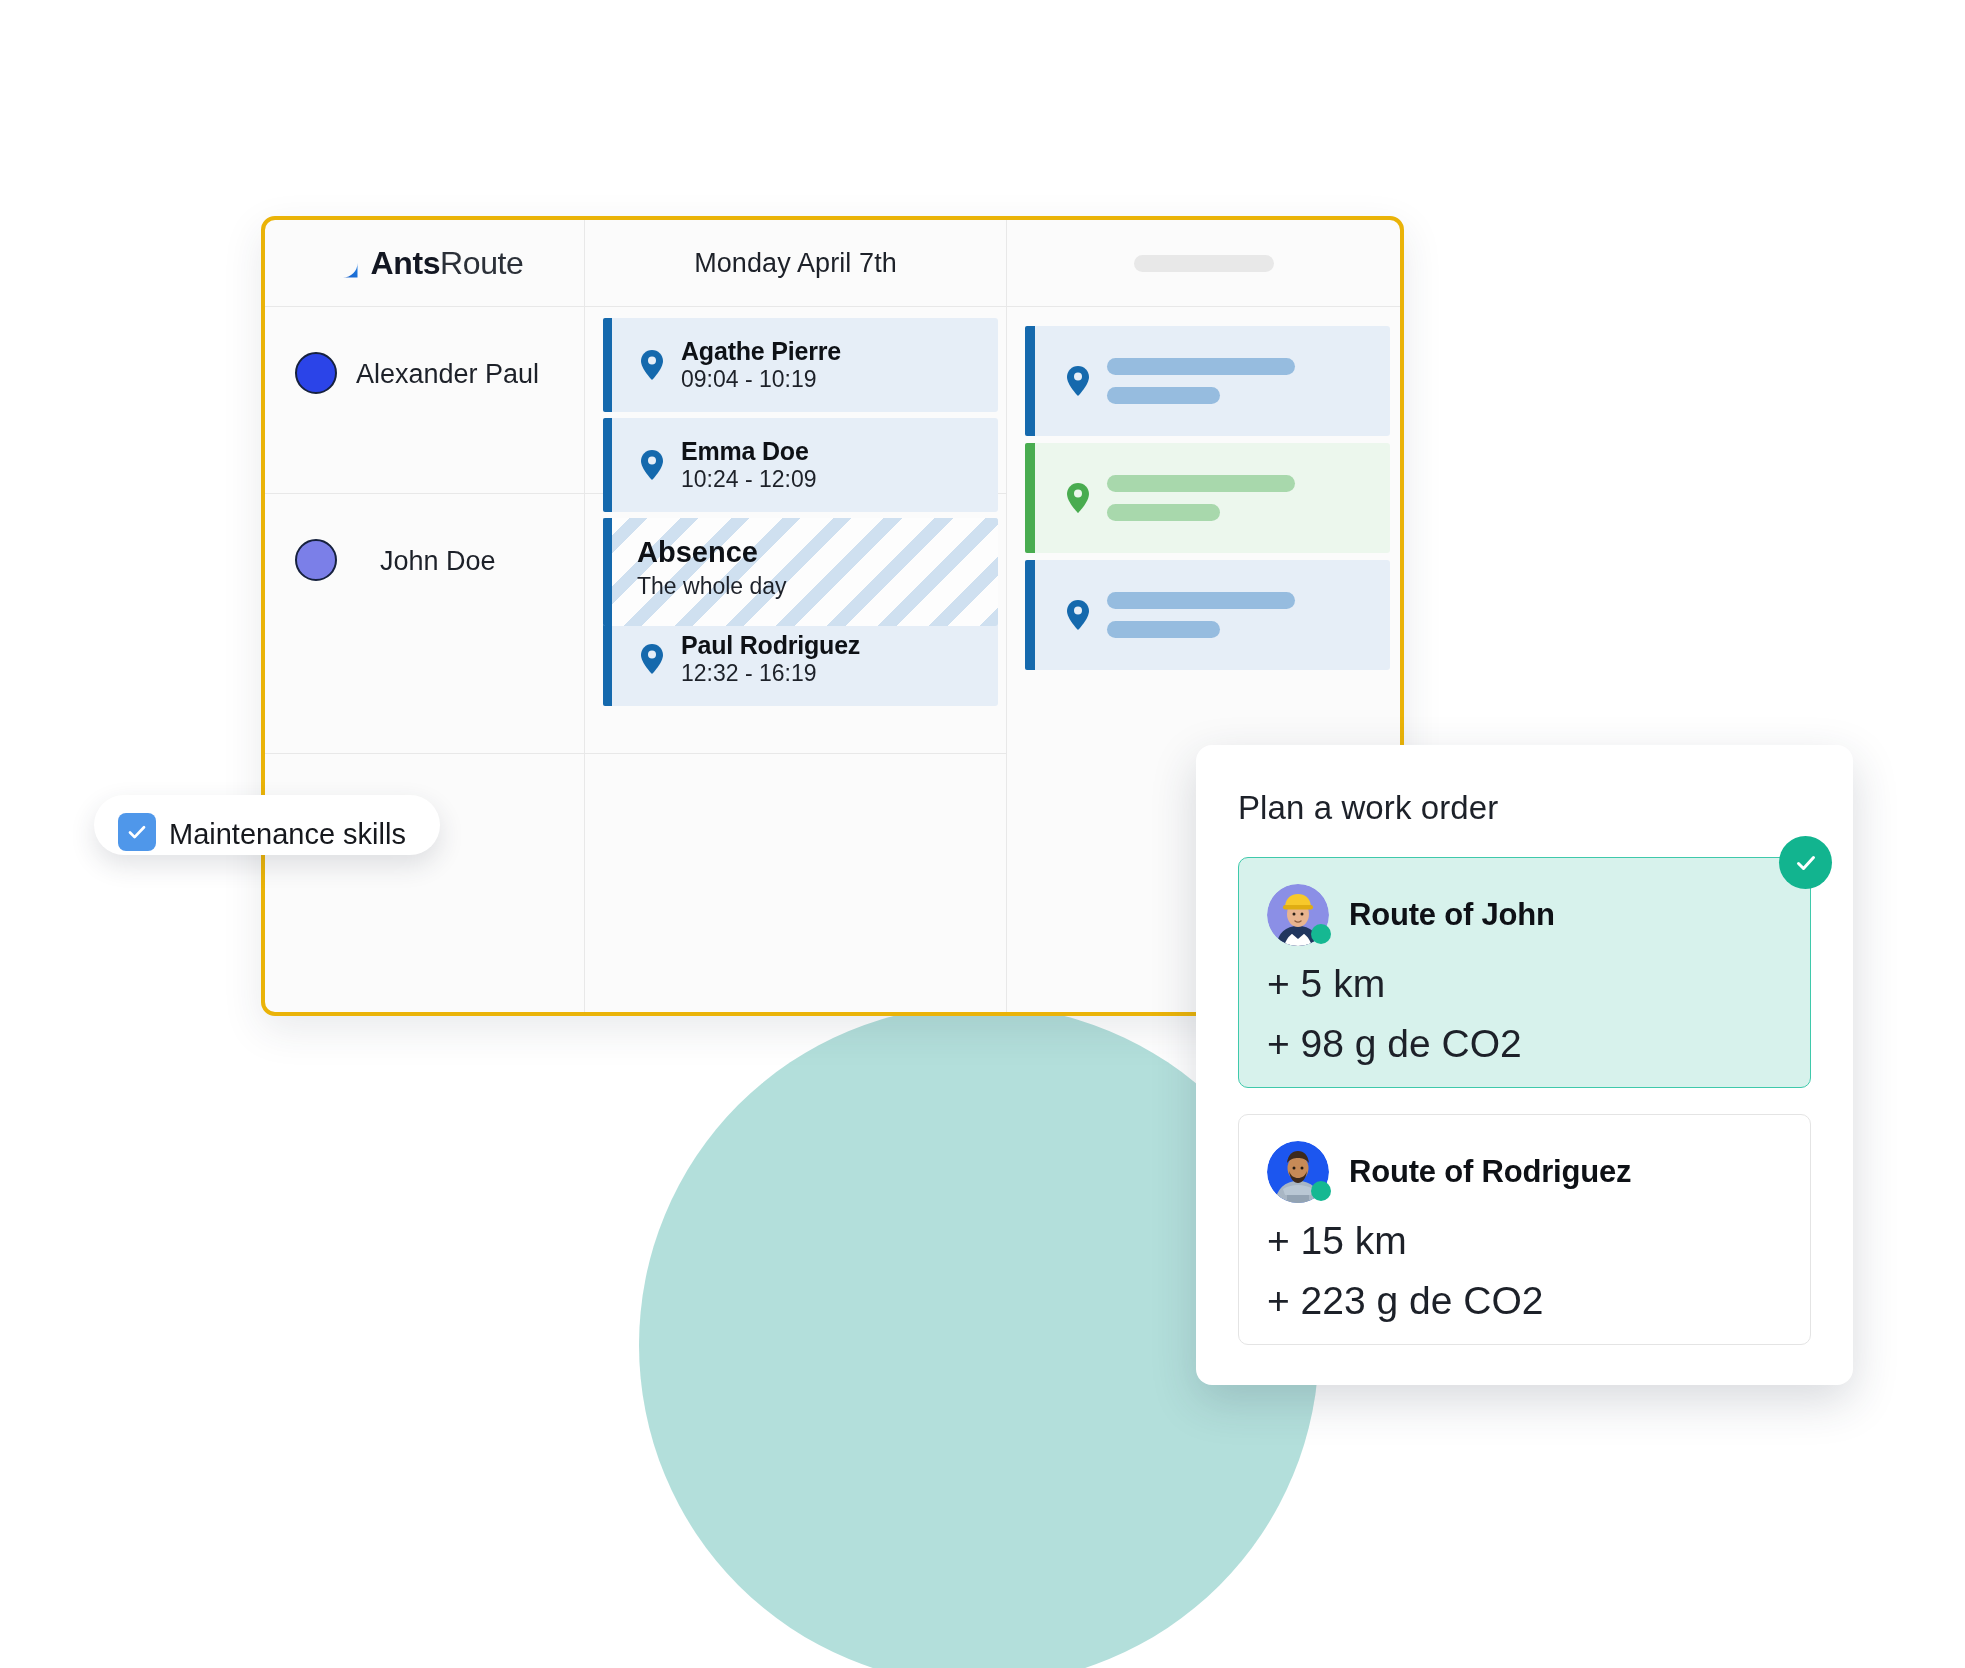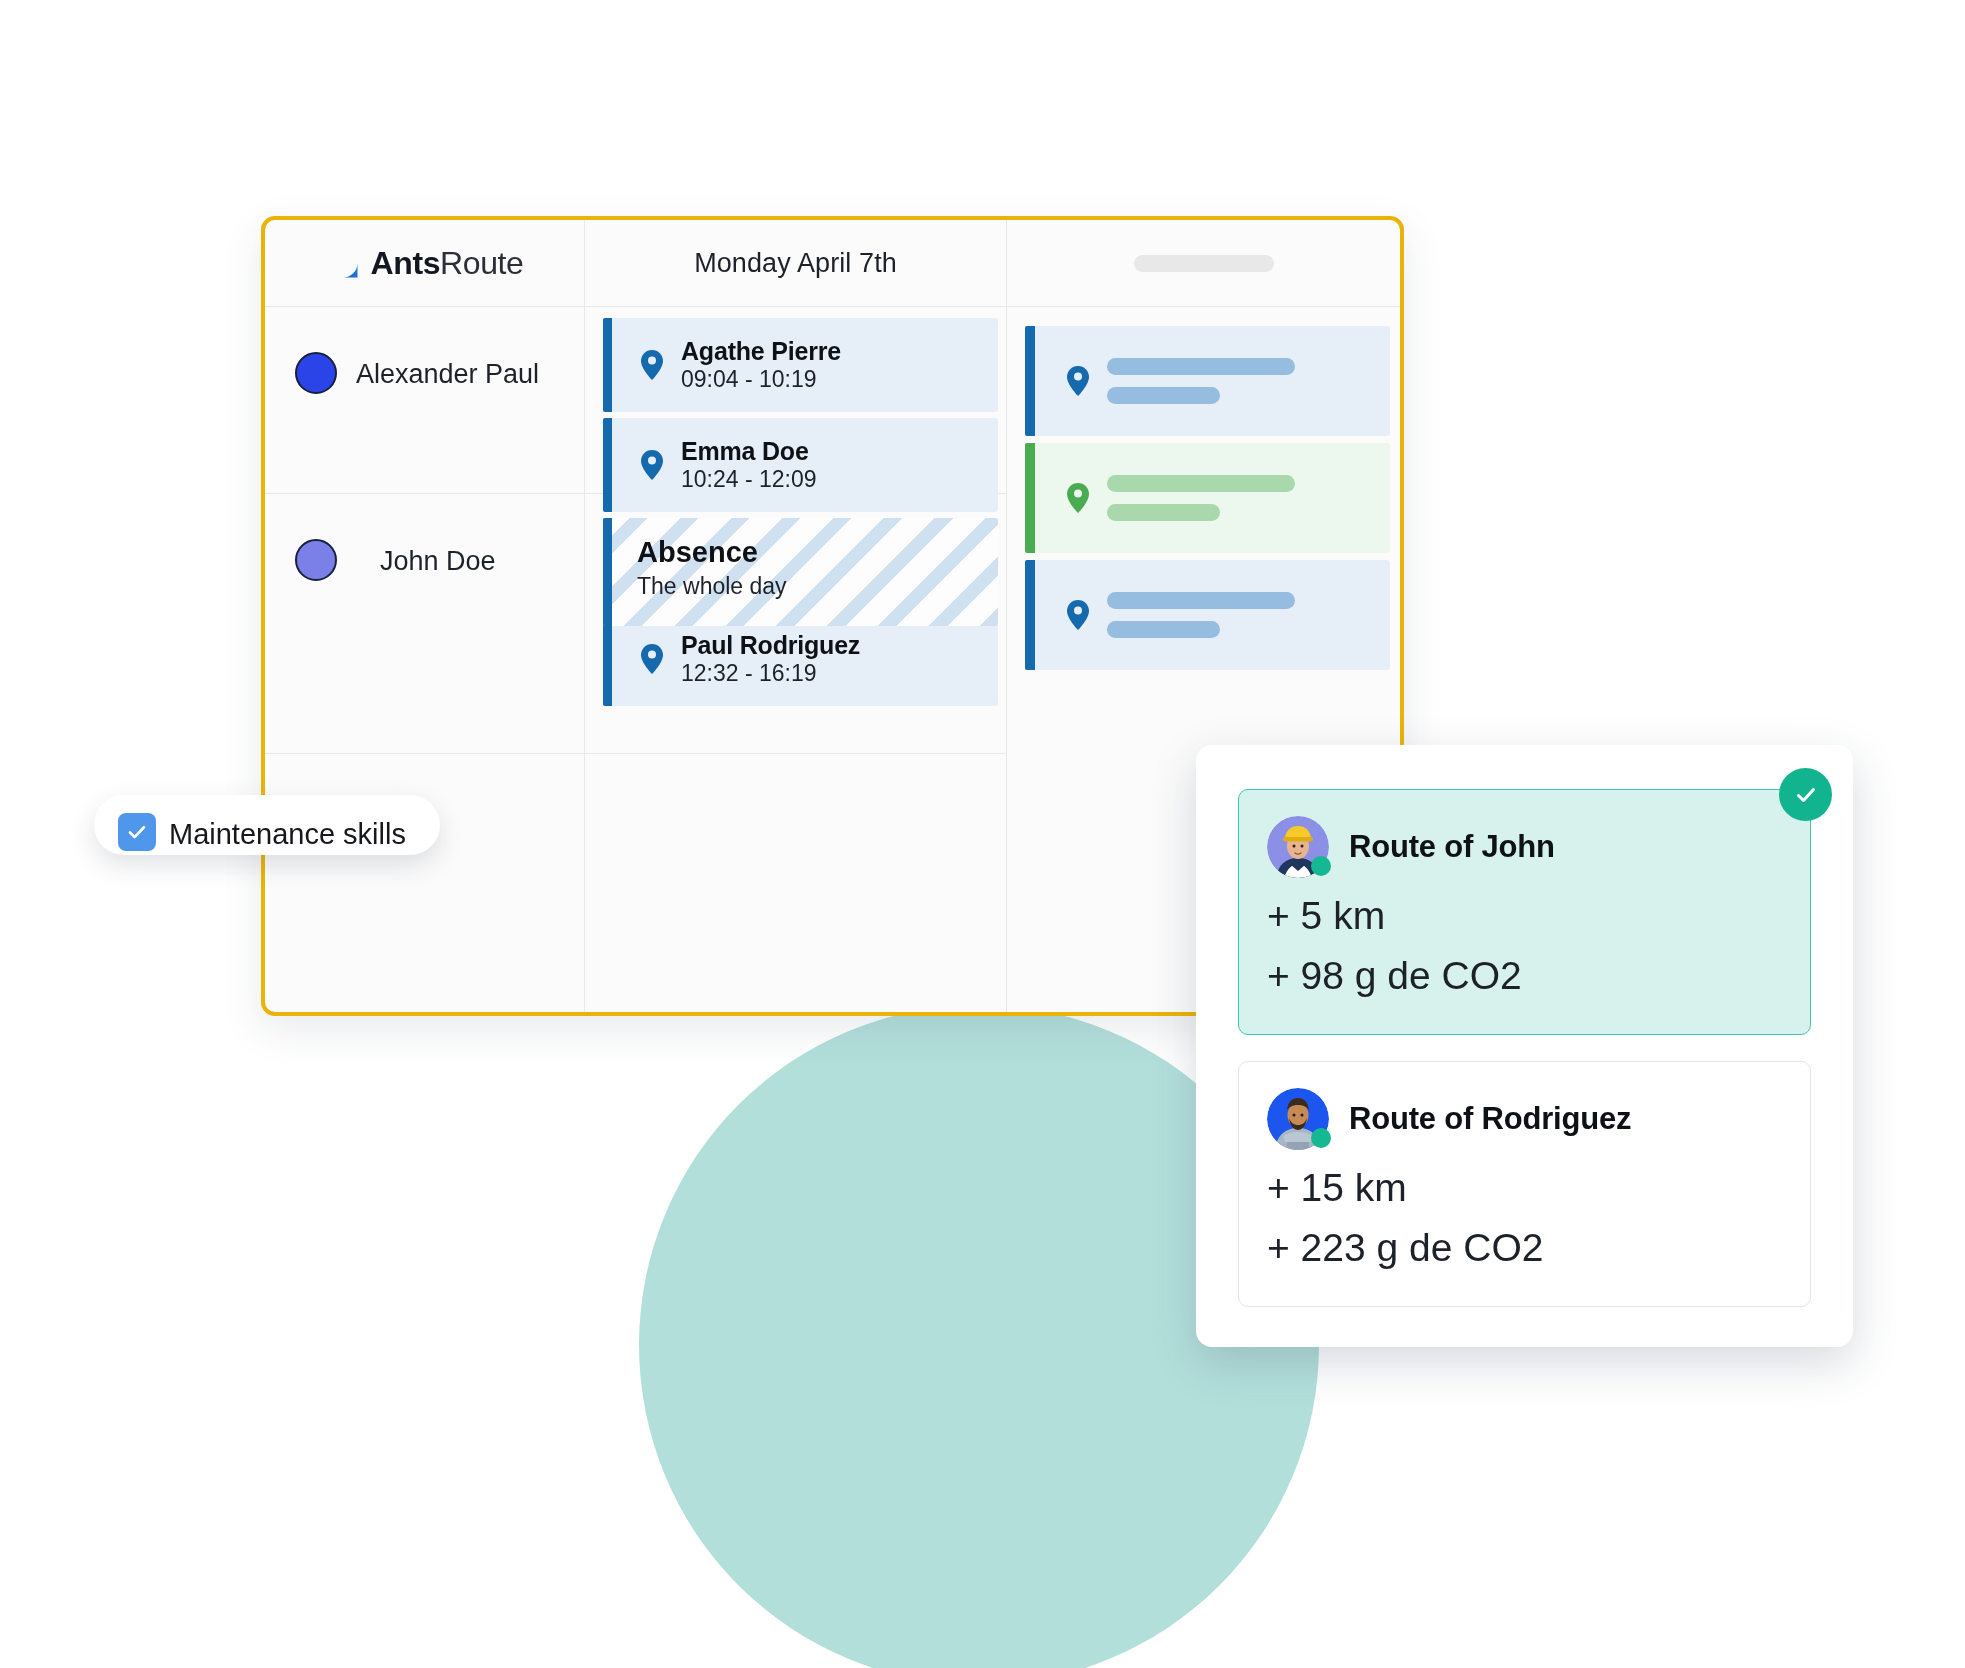--- a/index.html
+++ b/index.html
@@ -215,21 +215,21 @@
     color: #1d2129;
     font-weight: 400;
     margin-bottom: 30px;
     letter-spacing: .1px;
   }
   .route-card {
     position: relative;
     border: 1px solid #e4e4e4;
     border-radius: 10px;
     background: #ffffff;
-    padding: 26px 28px 36px 28px;
+    padding: 26px 28px 21px 28px;
     margin-bottom: 26px;
   }
   .route-card.selected {
     background: #d7f2ec;
     border: 1px solid #3fc9ab;
   }
   .route-card:last-child { margin-bottom: 0; }
   .route-head { display: flex; align-items: flex-start; gap: 20px; }
   .avatar-wrap { position: relative; width: 62px; height: 62px; flex: none; }
   .avatar { width: 62px; height: 62px; border-radius: 50%; display: block; }
@@ -412,20 +412,21 @@
   <div class="chip">
     <span class="chip-box">
       <svg width="24" height="24" viewBox="0 0 24 24">
         <path d="M5 12.5l4.6 4.6L19 7.3" fill="none" stroke="#ffffff" stroke-width="2.7" stroke-linecap="round" stroke-linejoin="round"></path>
       </svg>
     </span>
     <span class="chip-label">Maintenance skills</span>
   </div>
 
   <div class="popup">
+    <div class="popup-title">Plan a work order</div>
 
     <div class="route-card selected">
       <span class="check-badge">
         <svg width="30" height="30" viewBox="0 0 30 30">
           <path d="M7.5 15.5l5 5 10-11" fill="none" stroke="#ffffff" stroke-width="3" stroke-linecap="round" stroke-linejoin="round"></path>
         </svg>
       </span>
       <div class="route-head">
         <span class="avatar-wrap">
           <svg class="avatar" viewBox="0 0 62 62">

